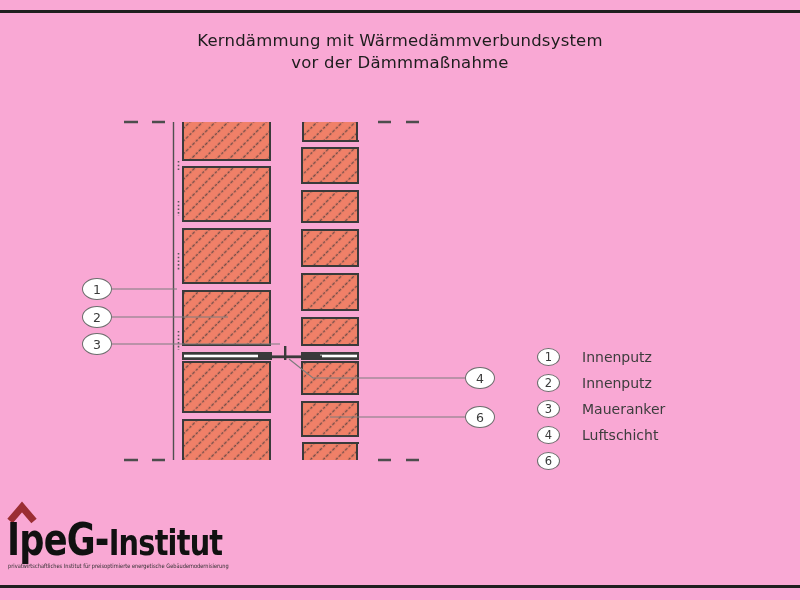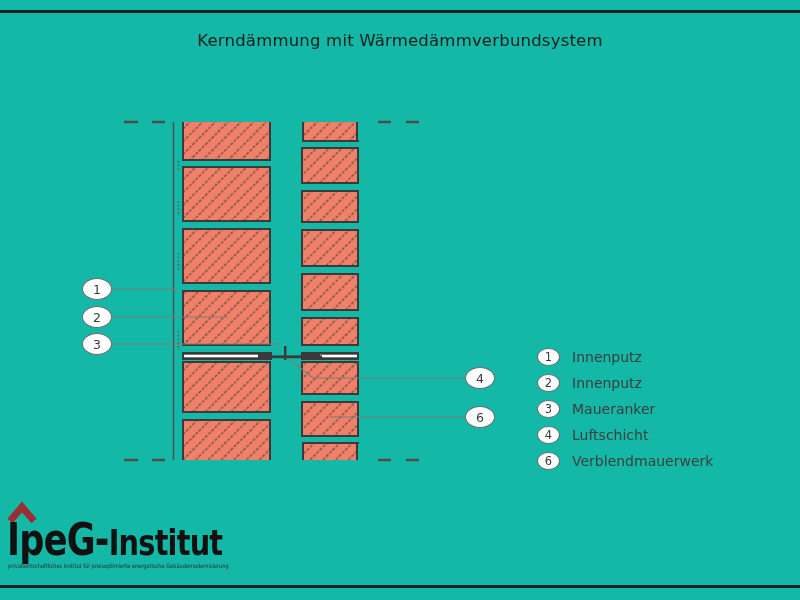--- a/index.html
+++ b/index.html
@@ -1,17 +1,17 @@
 <!DOCTYPE html>
 <html><head>
 <meta charset="utf-8">
 <style>
   html,body{margin:0;padding:0;background:#fff;}
   #stage{
-    position:relative;width:800px;height:600px;background:#14b8a6;
+    position:relative;width:800px;height:600px;background:#f9a8d4;
     font-family:"DejaVu Sans","Liberation Sans",sans-serif;
     overflow:hidden;
   }
   .rule{position:absolute;left:0;width:800px;height:3px;background:#1f1f1f;}
   .rule.top{top:10px;}
   .rule.bottom{top:585px;}
   .title{
     position:absolute;top:30px;left:0;width:800px;text-align:center;
     font-size:16.5px;line-height:22px;color:#1d1d1d;letter-spacing:.2px;
   }
@@ -23,21 +23,21 @@
     font-size:12.5px;color:#3a3a3a;
   }
   .legend{position:absolute;left:537px;top:344px;}
   .legend-row{display:flex;align-items:center;height:26px;}
   .legend-bubble{
     width:23px;height:18px;border:1.3px solid #6b6b6b;border-radius:50%;
     background:#fff;box-sizing:border-box;flex:0 0 auto;
     display:flex;align-items:center;justify-content:center;
     font-size:11.5px;color:#3a3a3a;
   }
-  .legend-label{margin-left:12px;font-size:14px;color:#3d3d3d;white-space:nowrap;}
+  .legend-label{margin-left:22px;font-size:14px;color:#3d3d3d;white-space:nowrap;}
   .logo{position:absolute;left:6px;top:500px;width:300px;}
   .logo-roof{position:absolute;left:0;top:0;}
   .logo-word{
     position:absolute;left:1px;top:14px;white-space:nowrap;color:#111;
     transform:scaleX(.80);transform-origin:left top;letter-spacing:-1px;
   }
   .logo-word .big{font-size:44px;font-weight:700;}
   .logo-word .small{font-size:36px;font-weight:700;}
   .logo-tagline{
     position:absolute;left:2px;top:62px;font-size:6px;color:#2e2e2e;
@@ -47,20 +47,21 @@
 </head>
 <body>
 
 <div id="stage">
 
   <div class="rule top"></div>
   <div class="rule bottom"></div>
 
   <div class="title">
     <div>Kerndämmung mit Wärmedämmverbundsystem</div>
+    <div>vor der Dämmmaßnahme</div>
   </div>
 
   <svg class="diagram" width="800" height="600" viewBox="0 0 800 600">
     <defs>
       <pattern id="hatch" width="9" height="9" patternUnits="userSpaceOnUse" patternTransform="rotate(45)">
         <rect width="9" height="9" fill="#f08068"></rect>
         <line x1="4.5" y1="0" x2="4.5" y2="9" stroke="#6d4c47" stroke-width="1.4" stroke-dasharray="2.4 1.7"></line>
       </pattern>
     </defs>
 
@@ -142,21 +143,20 @@
     <div class="legend-row">
       <span class="legend-bubble">3</span>
       <span class="legend-label">Maueranker</span>
     </div>
     <div class="legend-row">
       <span class="legend-bubble">4</span>
       <span class="legend-label">Luftschicht</span>
     </div>
     <div class="legend-row">
       <span class="legend-bubble">6</span>
-      <span class="legend-label">Verblendmauerwerk</span>
     </div>
   </div>
 
   <div class="logo">
     <svg class="logo-roof" width="40" height="24" viewBox="0 0 40 24">
       <path d="M4,21 L16,7 L28,21" stroke="#9b2e33" stroke-width="7" fill="none"></path>
     </svg>
     <div class="logo-word">
       <span class="big">IpeG-</span><span class="small">Institut</span>
     </div>

